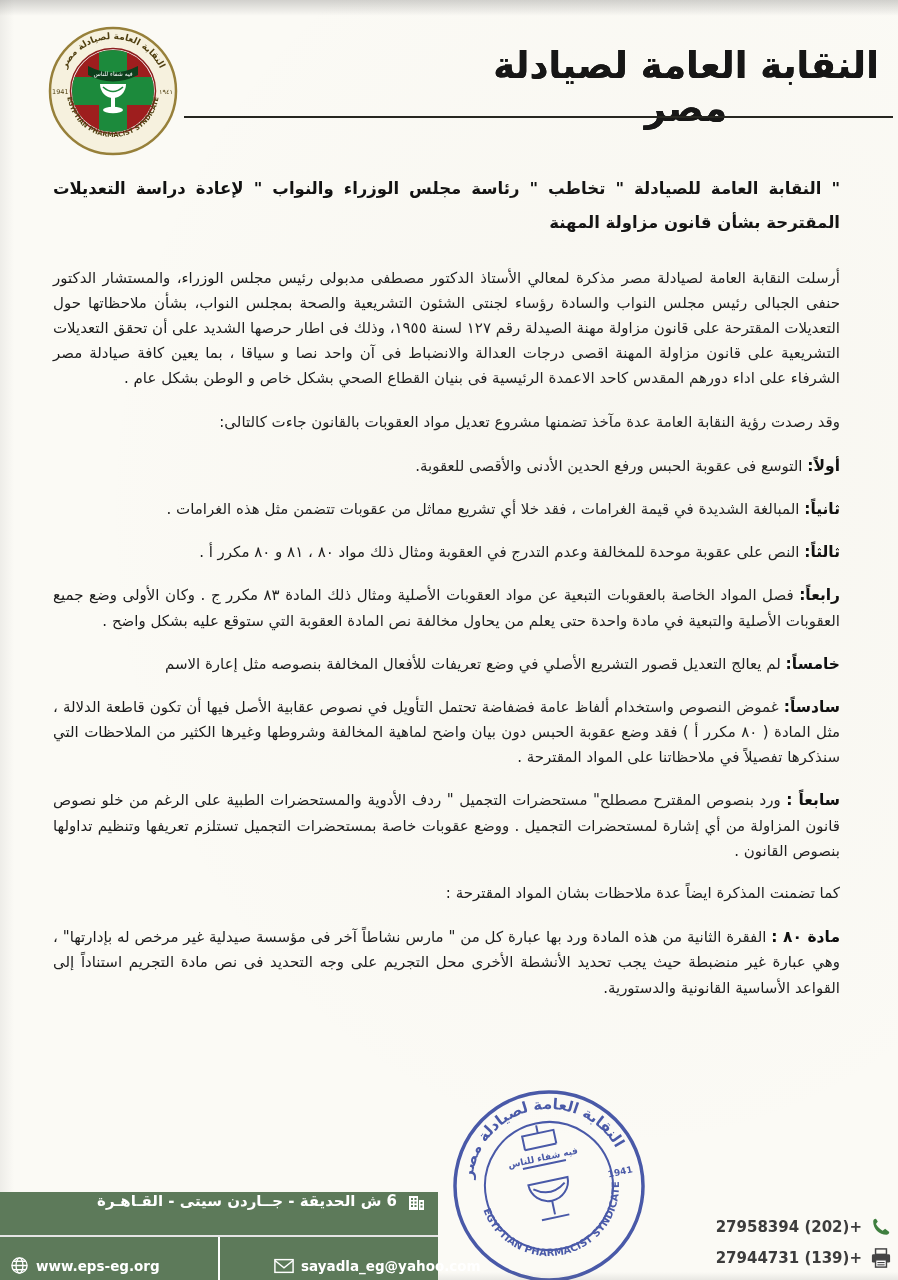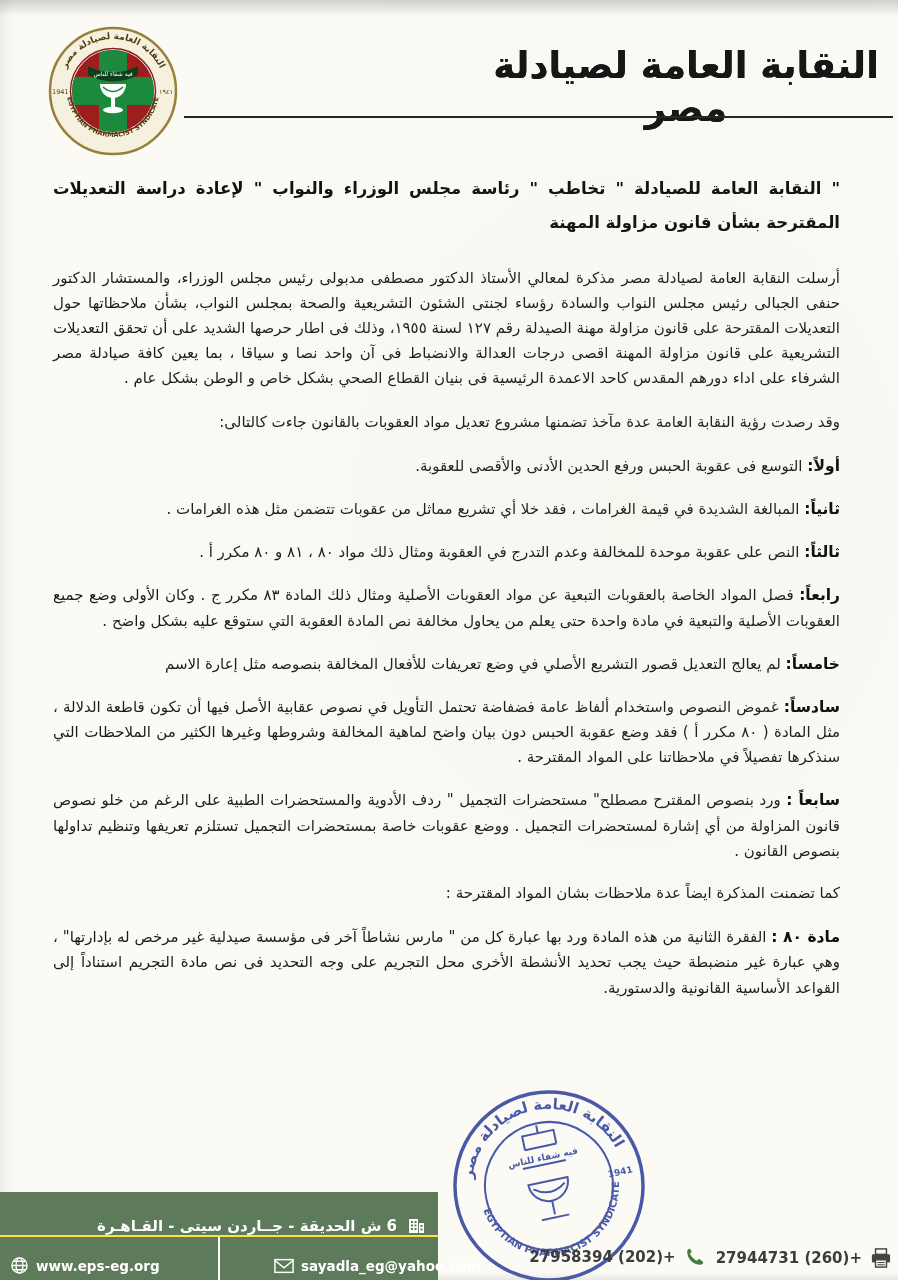--- a/index.html
+++ b/index.html
@@ -51,31 +51,31 @@
   .stamp{
     position:absolute;left:449px;top:1086px;width:200px;height:200px;
     opacity:.85;transform:rotate(-12deg);pointer-events:none;
   }
   
   .footer-green{
     position:absolute;left:0;bottom:0;width:438px;height:88px;
     background:#5d7a5a;color:#fff;z-index:2;
   }
   .f-row1{
-    height:43px;border-bottom:2px solid #fde047;
-    display:flex;align-items:flex-end;gap:9px;direction:rtl;
+    height:43px;border-bottom:2px solid #e5e5e5;
+    display:flex;align-items:flex-start;gap:9px;direction:rtl;
     padding:0 12px;font-size:15px;font-weight:bold;
   }
   .f-row2{height:57px;display:flex;direction:ltr;}
   .f-cell{display:flex;align-items:center;gap:7px;padding:0 10px;font-size:13.5px;font-weight:bold;}
   .f-cell-web{flex:0 0 198px;border-right:2px solid #fff;}
   .f-cell-mail{flex:1;margin-left:44px;}
   .footer-phones{
     position:absolute;right:6px;bottom:12px;z-index:2;
-    display:flex;flex-direction:row;gap:10px;align-items:flex-end;
+    display:flex;flex-direction:column;gap:10px;align-items:flex-end;
   }
   .phone-row{display:flex;align-items:center;gap:8px;font-size:15px;font-weight:bold;color:#3c3c3c;}
   .phone-row .num{direction:rtl;unicode-bidi:embed;}
 </style>
 </head>
 <body>
 
 <div class="page">
 
   <div class="logo-wrap">
@@ -227,21 +227,21 @@
   </div>
 
   <div class="footer-phones">
     <div class="phone-row">
       <span class="num">+(202) 27958394</span>
       <svg width="22" height="22" viewBox="0 0 24 24">
         <path d="M6.5 3 C4.5 3 3.5 4.5 3.5 6 c0 8 6.5 14.5 14.5 14.5 1.5 0 3-1 3-3 l-4.5-3.5 -2.8 2 c-3-1.6-5.6-4.2-7.2-7.2 l2-2.8 z" fill="#3f7f3f"></path>
       </svg>
     </div>
     <div class="phone-row">
-      <span class="num">+(260) 27944731</span>
+      <span class="num">+(139) 27944731</span>
       <svg width="22" height="20" viewBox="0 0 24 22">
         <rect x="6" y="1" width="12" height="6" fill="none" stroke="#444444" stroke-width="1.6"></rect>
         <rect x="2" y="7" width="20" height="9" rx="1.5" fill="#444444"></rect>
         <rect x="6" y="13" width="12" height="8" fill="#ffffff" stroke="#444444" stroke-width="1.6"></rect>
         <line x1="8" y1="16" x2="16" y2="16" stroke="#444444" stroke-width="1.2"></line>
         <line x1="8" y1="18.5" x2="16" y2="18.5" stroke="#444444" stroke-width="1.2"></line>
       </svg>
     </div>
   </div>
 

